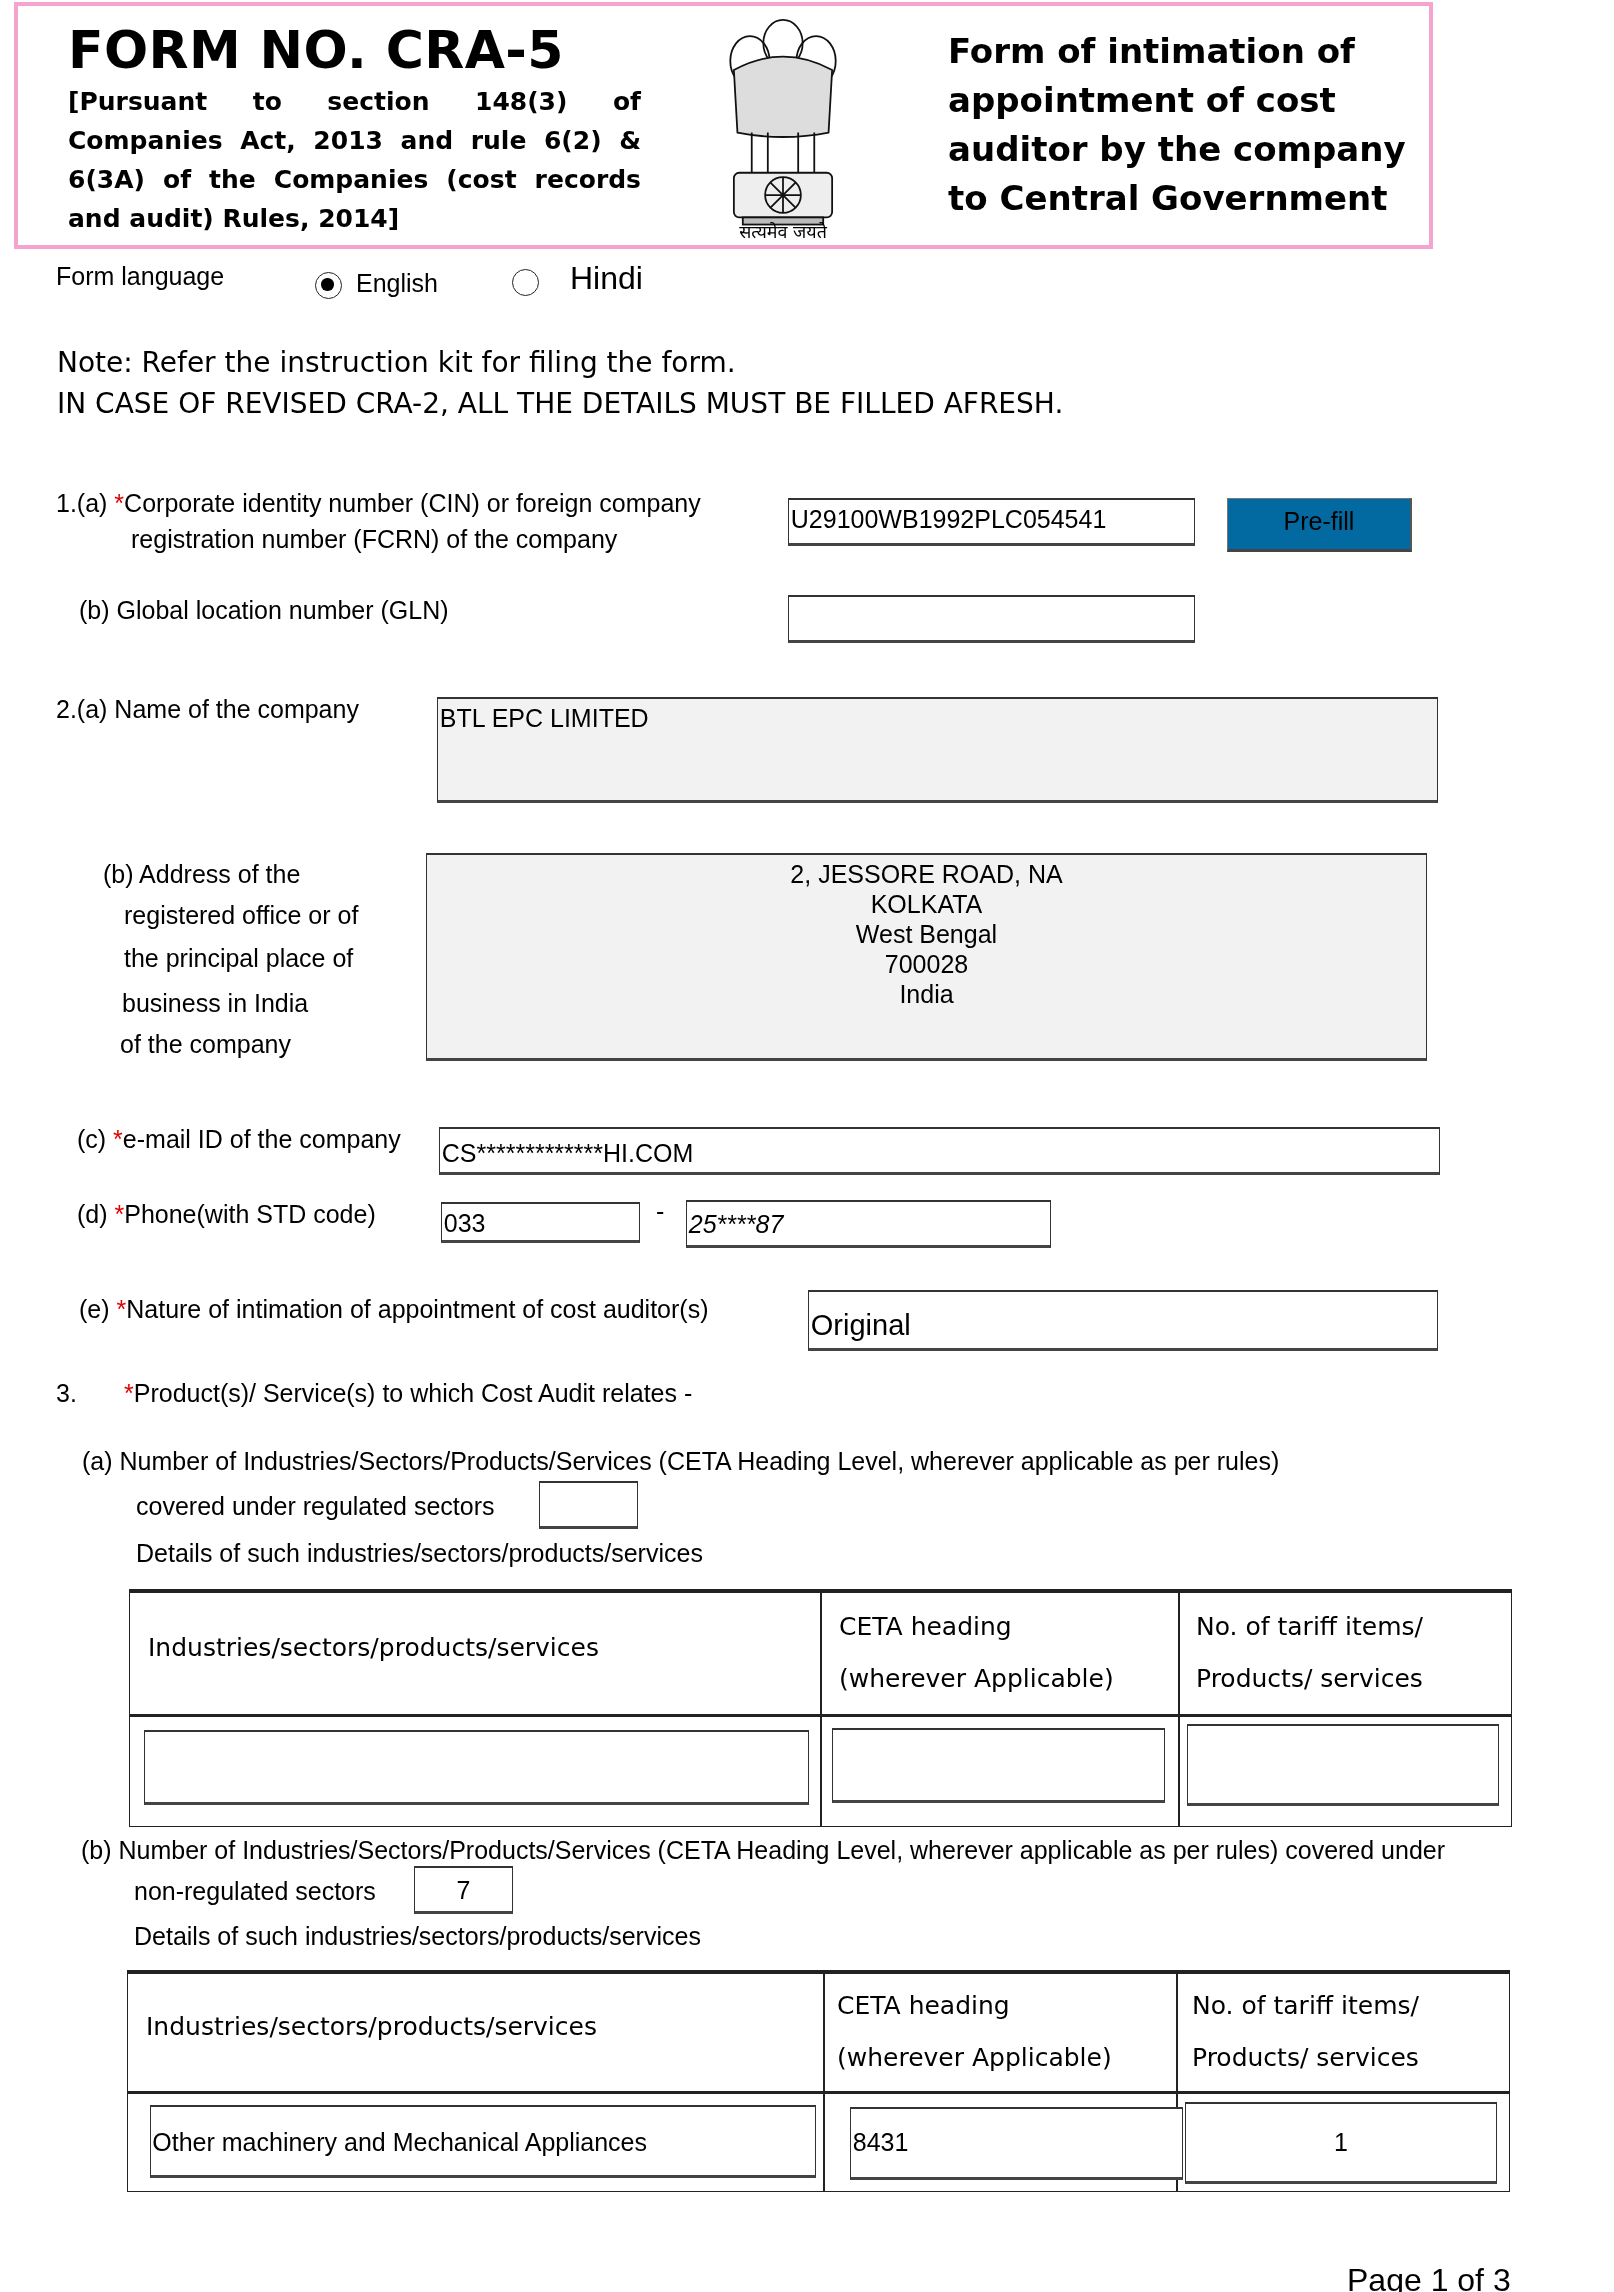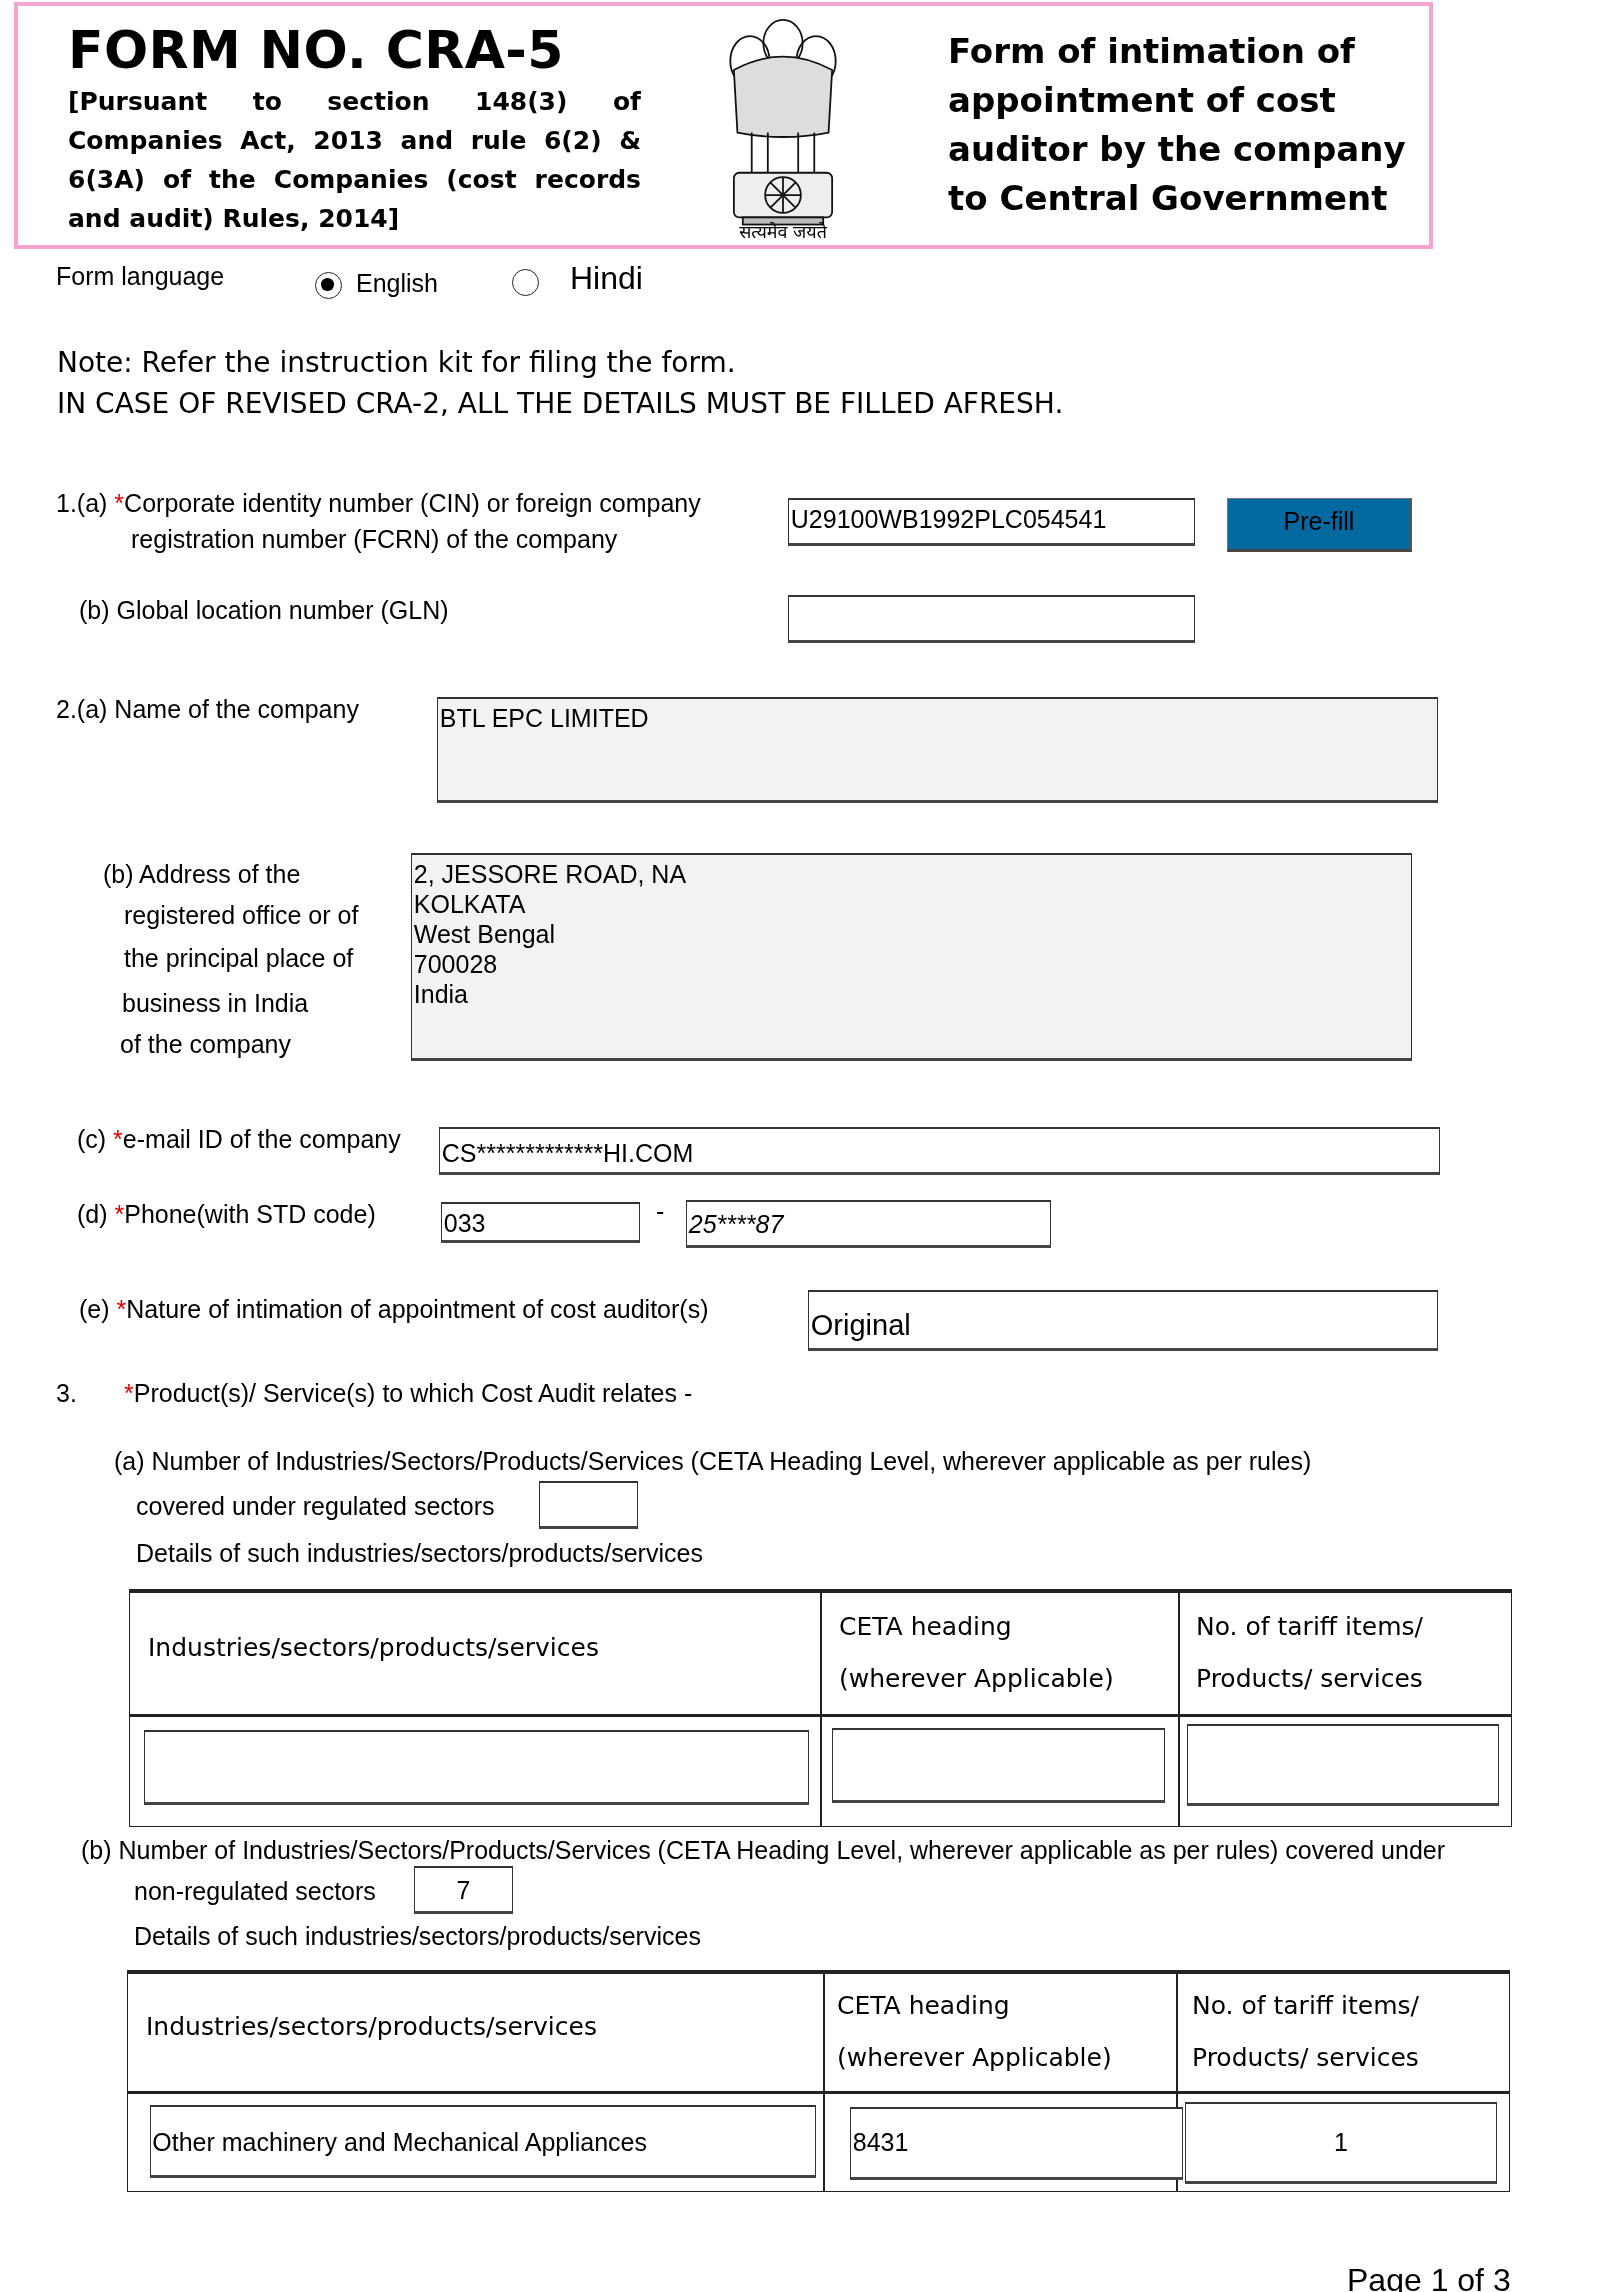--- a/index.html
+++ b/index.html
@@ -71,21 +71,21 @@
 <div class="box" style="left:788px;top:595px;width:407px;height:48px;"></div>
 
 <div class="abs lbl" style="left:56px;top:695px;">2.(a)  Name of the company</div>
 <div class="box grey" style="left:437px;top:697px;width:1001px;height:106px;">BTL EPC LIMITED</div>
 
 <div class="abs lbl" style="left:79px;top:860px;margin-left:24px;">(b)  Address of the</div>
 <div class="abs lbl" style="left:124px;top:901px;">registered office or of</div>
 <div class="abs lbl" style="left:124px;top:944px;">the principal place of</div>
 <div class="abs lbl" style="left:122px;top:989px;">business in India</div>
 <div class="abs lbl" style="left:120px;top:1030px;">of the company</div>
-<div class="box grey" style="left:411px;top:853px;width:1001px;height:208px;">2, JESSORE ROAD, NA
+<div class="box grey" style="left:426px;top:853px;width:1001px;height:208px;text-align:center;">2, JESSORE ROAD, NA
 KOLKATA
 West Bengal
 700028
 India</div>
 
 <div class="abs lbl" style="left:77px;top:1125px;">
   <span>(c) </span><span class="req">*</span><span>e-mail ID of the company</span>
 </div>
 <div class="box" style="left:439px;top:1127px;width:1001px;height:48px;padding-top:9px;">CS*************HI.COM</div>
 
@@ -99,21 +99,21 @@
 <div class="abs lbl" style="left:79px;top:1295px;">
   <span>(e) </span><span class="req">*</span><span>Nature of intimation of appointment of cost auditor(s)</span>
 </div>
 <div class="box" style="left:808px;top:1290px;width:630px;height:61px;font-size:29px;padding-top:18px;">Original</div>
 
 <div class="abs lbl" style="left:56px;top:1379px;">3.</div>
 <div class="abs lbl" style="left:124px;top:1379px;">
   <span class="req">*</span><span>Product(s)/ Service(s) to which Cost Audit relates -</span>
 </div>
 
-<div class="abs lbl" style="left:82px;top:1447px;margin-left:32px;">(a)  Number of Industries/Sectors/Products/Services (CETA Heading Level, wherever applicable as per rules)</div>
+<div class="abs lbl" style="left:82px;top:1447px;">(a)  Number of Industries/Sectors/Products/Services (CETA Heading Level, wherever applicable as per rules)</div>
 <div class="abs lbl" style="left:136px;top:1492px;">covered under regulated sectors</div>
 <div class="box" style="left:539px;top:1481px;width:99px;height:48px;"></div>
 <div class="abs lbl" style="left:136px;top:1539px;">Details of such industries/sectors/products/services</div>
 
 <div class="tbl" style="left:129px;top:1589px;width:1383px;height:238px;">
   <div class="hline" style="top:0;"></div>
   <div class="hline" style="top:124px;"></div>
   <div class="vline" style="left:690px;"></div>
   <div class="vline" style="left:1048px;"></div>
   <div class="th" style="left:18px;top:32px;">Industries/sectors/products/services</div>

